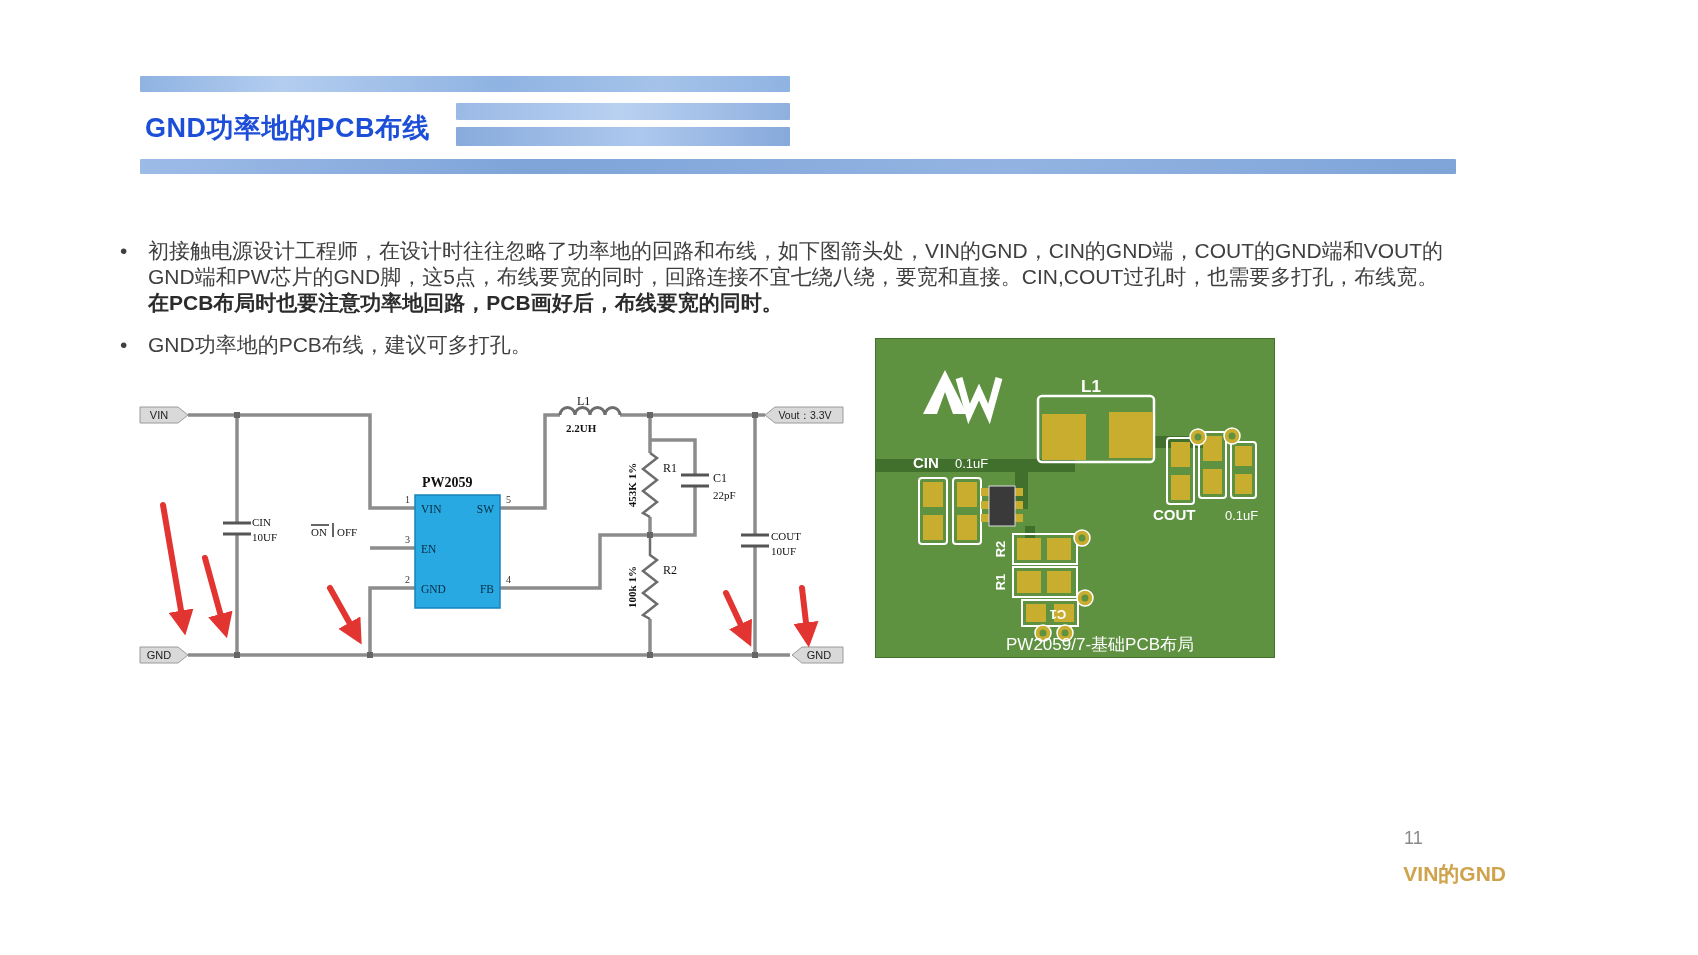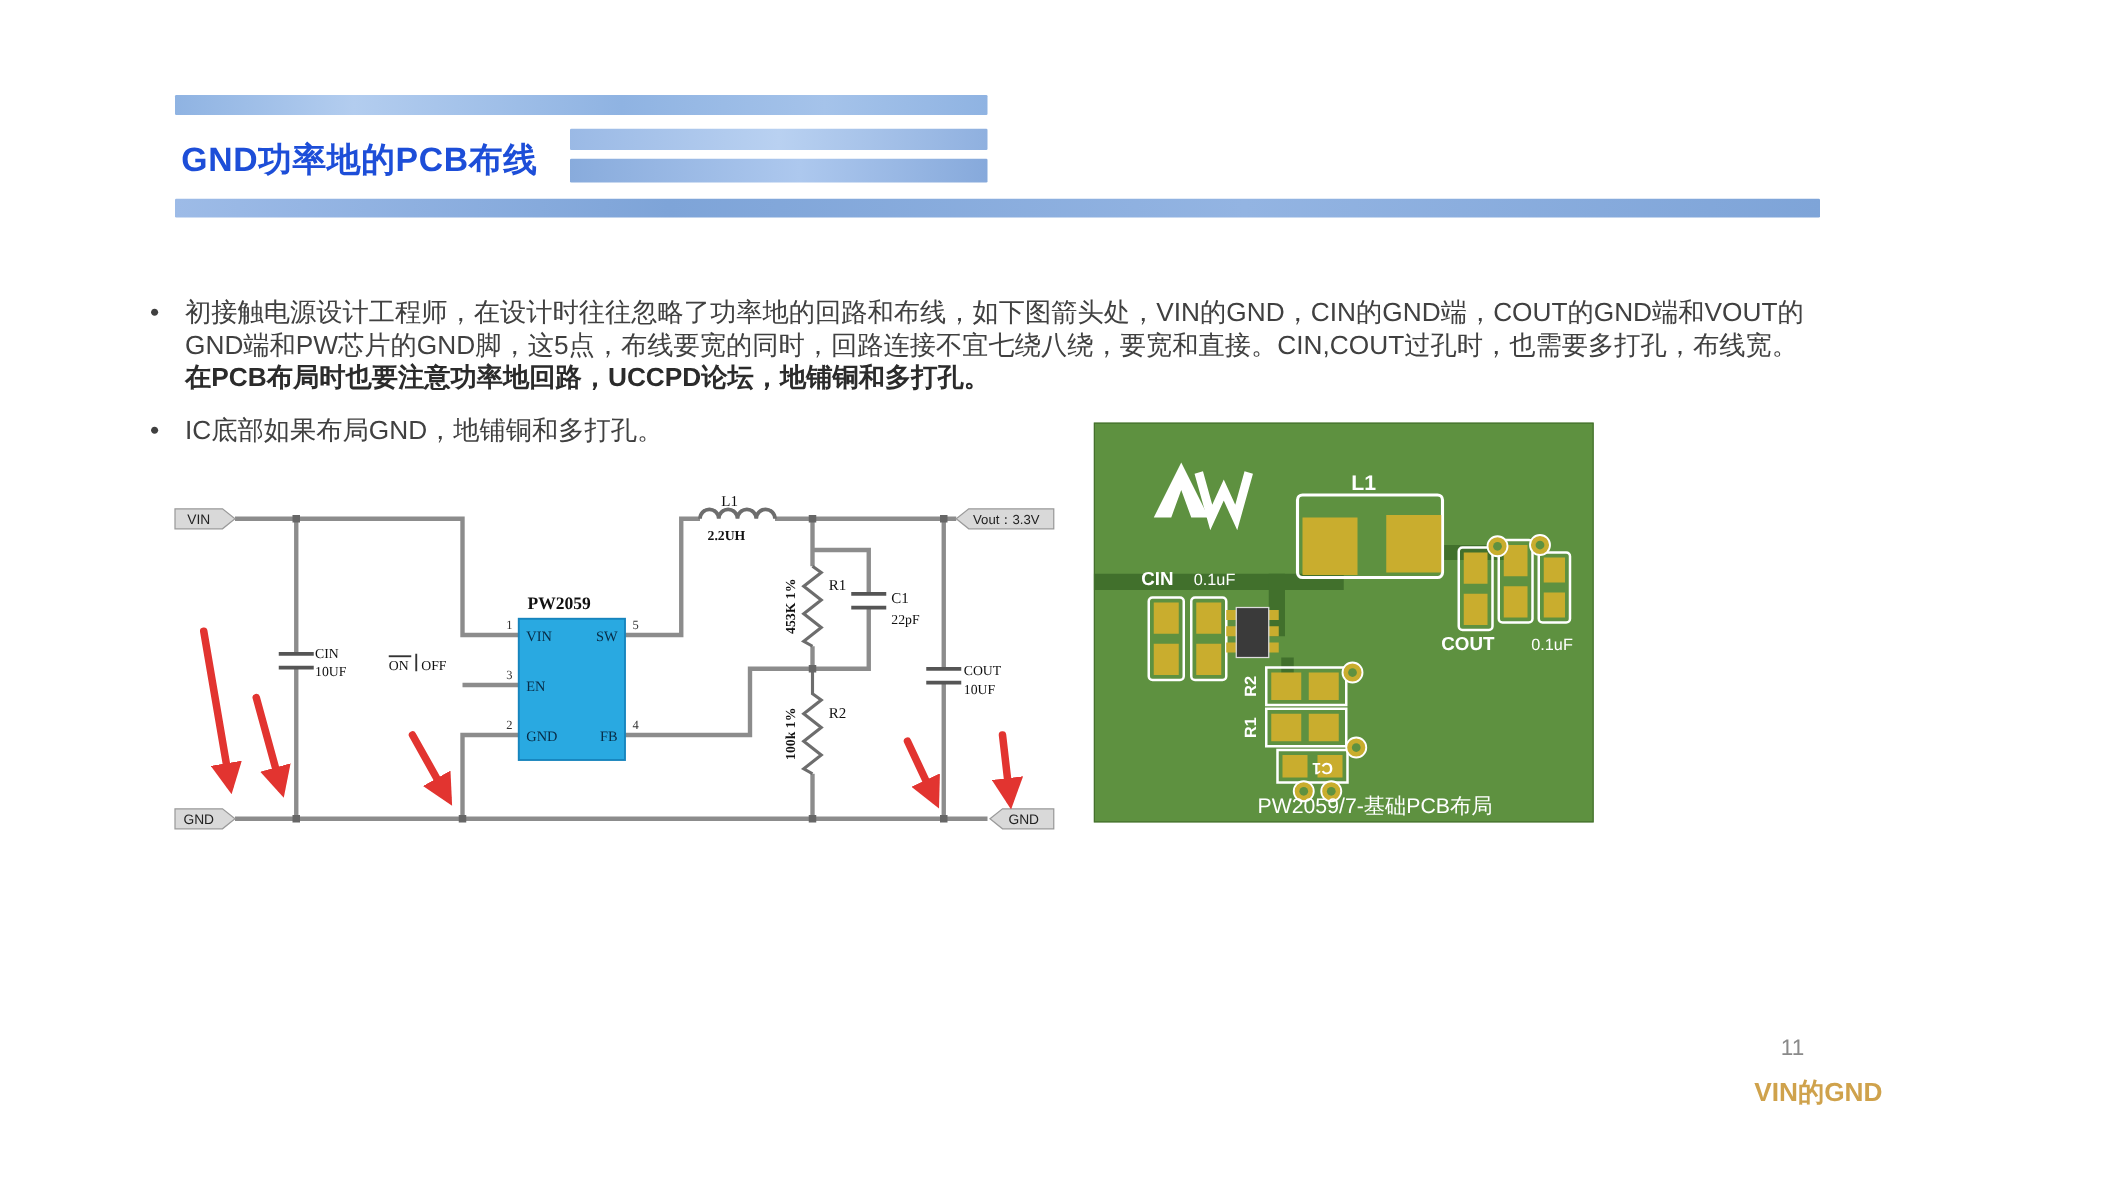--- a/index.html
+++ b/index.html
@@ -27,39 +27,39 @@
   .bullet-item{position:relative;padding-left:30px;margin-bottom:16px;}
   .bullet-item::before{content:"•";position:absolute;left:2px;top:0;color:#404040;}
   .bold-seg{font-weight:bold;color:#2b2b2b;}
   
   .schematic-wrap{left:130px;top:395px;width:730px;height:285px;}
   .pcb-wrap{left:875px;top:338px;width:400px;height:320px;}
   svg{display:block;}
   svg text{font-family:"Liberation Serif",serif;}
   text.sans{font-family:"Liberation Sans",sans-serif;}
   
-  .page-number{left:1404px;top:828px;width:60px;text-align:center;font-size:18px;color:#8a8a8a;}
+  .page-number{left:1404px;top:828px;width:60px;text-align:left;font-size:18px;color:#8a8a8a;}
   .watermark{left:1396px;top:860px;width:110px;text-align:right;font-size:21px;color:#cfa24c;font-weight:bold;}
 </style>
 </head>
 <body>
 
 <div class="bar bar-a"></div>
 <div class="bar bar-b"></div>
 <div class="bar bar-c"></div>
 <div class="bar bar-d"></div>
 
 <div class="abs page-title">GND功率地的PCB布线</div>
 
 <div class="abs bullets">
   <div class="bullet-item">
-    <span>初接触电源设计工程师，在设计时往往忽略了功率地的回路和布线，如下图箭头处，VIN的GND，CIN的GND端，COUT的GND端和VOUT的GND端和PW芯片的GND脚，这5点，布线要宽的同时，回路连接不宜七绕八绕，要宽和直接。CIN,COUT过孔时，也需要多打孔，布线宽。</span><span class="bold-seg">在PCB布局时也要注意功率地回路，UCCPD论坛，地铺铜和多打孔。</span>
+    <span>初接触电源设计工程师，在设计时往往忽略了功率地的回路和布线，如下图箭头处，VIN的GND，CIN的GND端，COUT的GND端和VOUT的GND端和PW芯片的GND脚，这5点，布线要宽的同时，回路连接不宜七绕八绕，要宽和直接。CIN,COUT过孔时，也需要多打孔，布线宽。</span><span class="bold-seg">在PCB布局时也要注意功率地回路，PCB画好后，布线要宽的同时。</span>
   </div>
   <div class="bullet-item">
-    <span>IC底部如果布局GND，地铺铜和多打孔。</span>
+    <span>GND功率地的PCB布线，建议可多打孔。</span>
   </div>
 </div>
 
 <div class="abs schematic-wrap">
 <svg width="730" height="285" viewBox="0 0 730 285">
   <defs>
     <marker id="arw" viewBox="0 0 10 10" refX="7" refY="5" markerWidth="4.2" markerHeight="4.2" orient="auto">
       <path d="M0,0 L10,5 L0,10 Z" fill="#e23430"></path>
     </marker>
   </defs>

